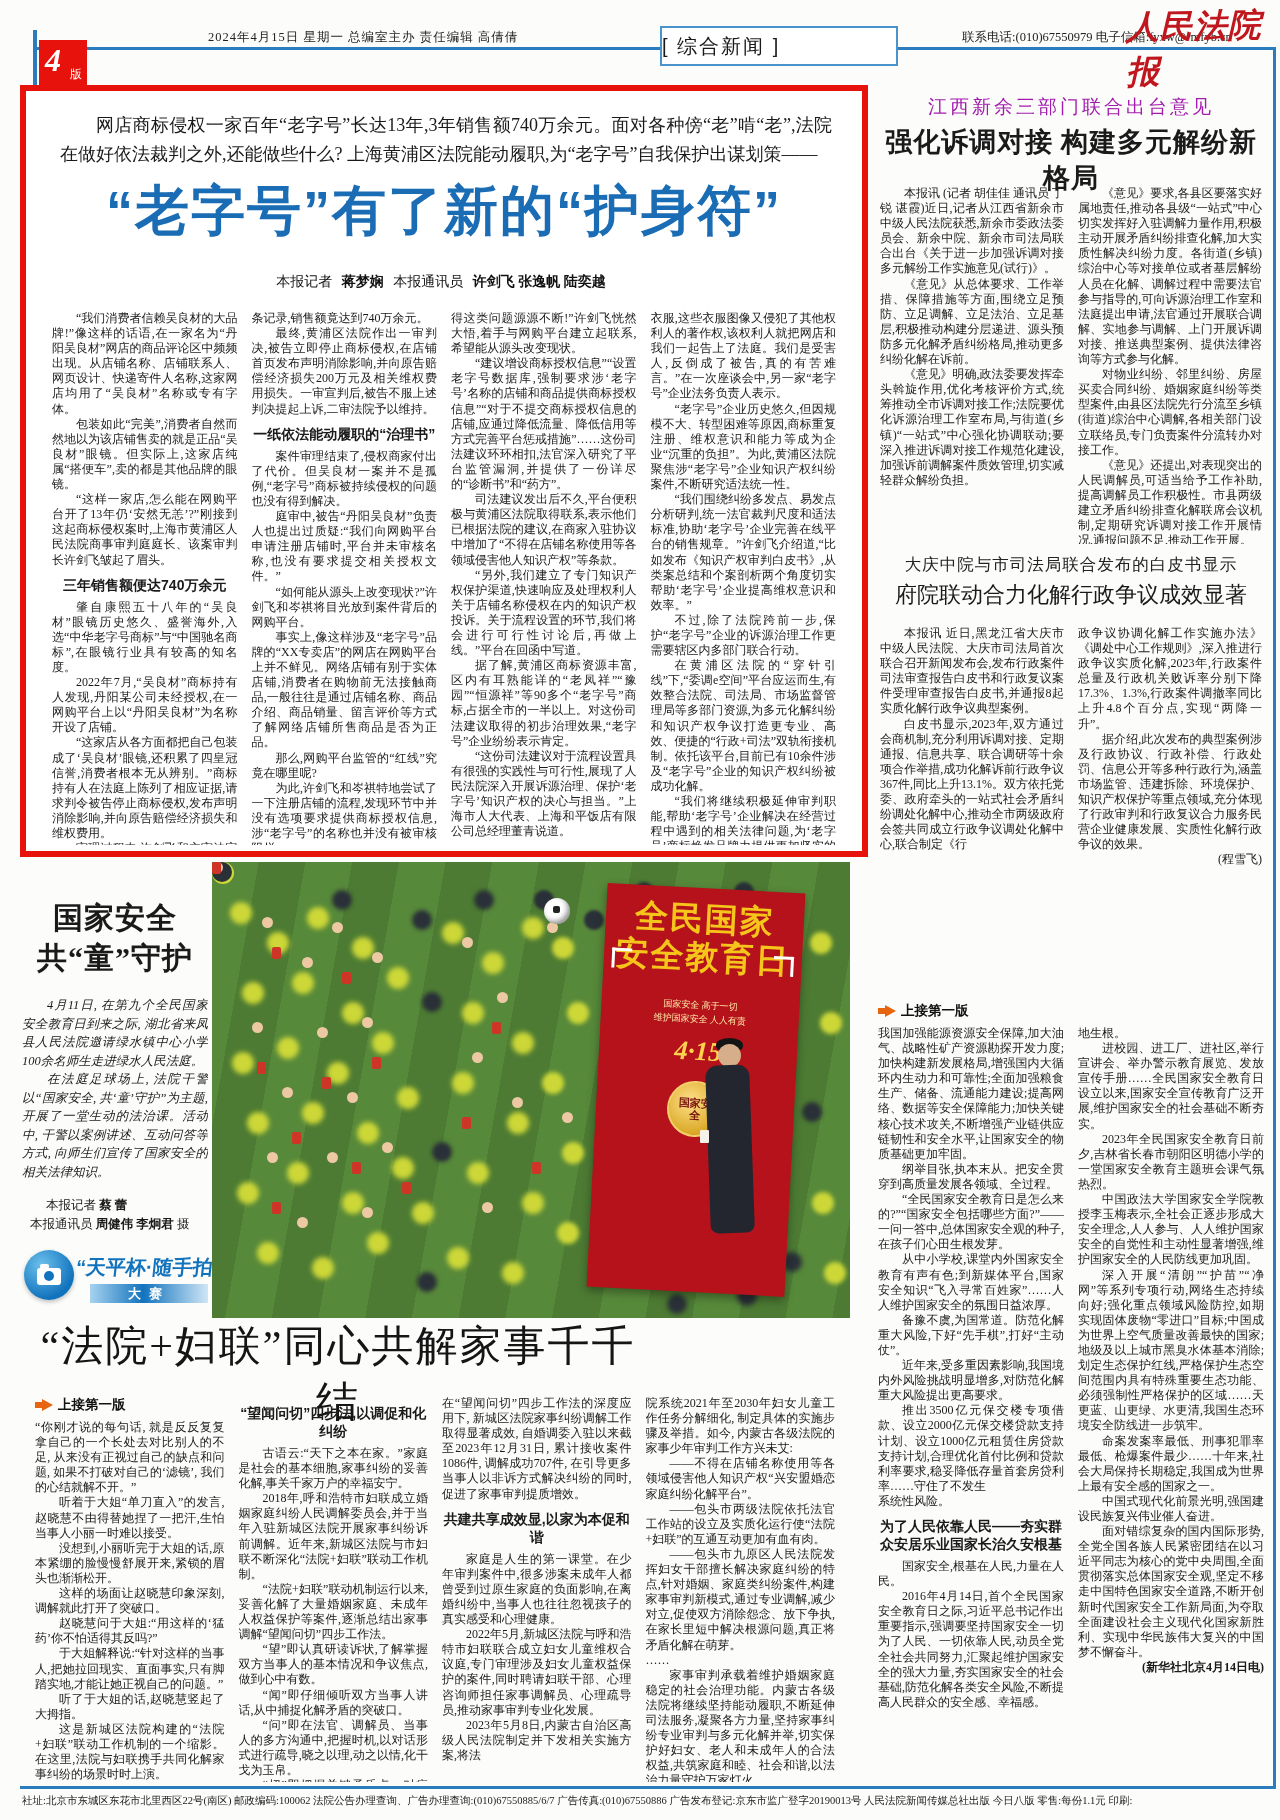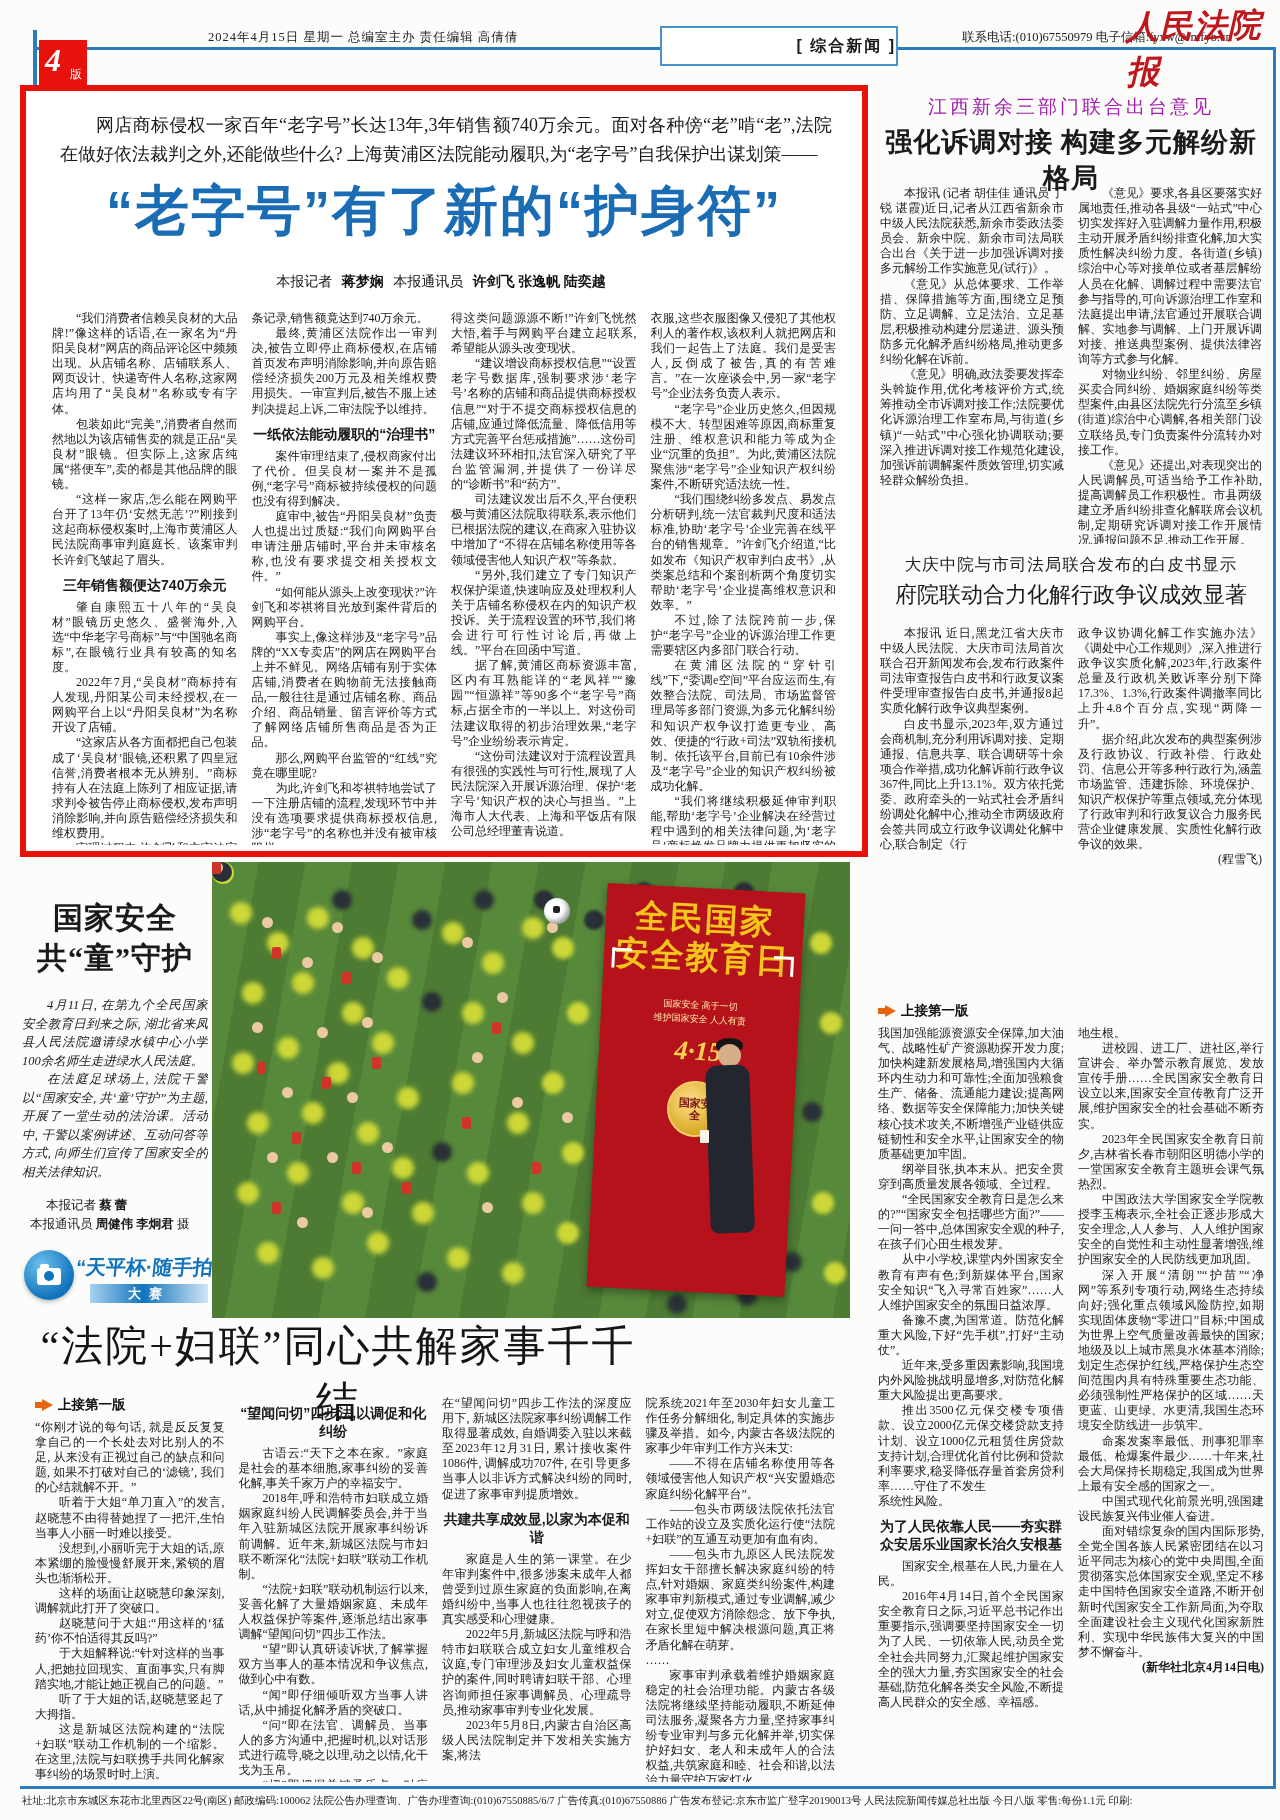--- a/index.html
+++ b/index.html
@@ -10,21 +10,21 @@
   .sans{font-family:"Liberation Sans","DejaVu Sans",sans-serif}
 
   
   #hdr-leftbar{left:33px;top:30px;width:4px;height:57px;background:#2b7bbf}
   #page-badge{left:39px;top:40px;width:48px;height:47px;background:#e8120c;color:#fff;z-index:2}
   #page-badge .num{position:absolute;left:6px;top:2px;font-size:32px;font-weight:bold;font-style:italic}
   #page-badge .ban{position:absolute;right:5px;bottom:4px;font-size:12px}
   #hdr-date{left:208px;top:29px;font-size:12.5px;color:#222;letter-spacing:1px}
   #hdr-rule{left:33px;top:47px;width:1243px;height:3px;background:#2b7bbf}
   #section-box{left:660px;top:26px;width:238px;height:40px;background:#fff;border:2px solid #4a93cc;
-               z-index:3;text-align:right;line-height:36px;font-size:16px;font-weight:bold;letter-spacing:2px}
+               z-index:3;text-align:left;line-height:36px;font-size:20px;font-weight:normal;letter-spacing:2px}
   #hdr-contact{left:962px;top:29px;font-size:12.5px;color:#222}
   #masthead{left:1126px;top:4px;width:152px;font-size:33px;font-weight:bold;font-style:italic;
             color:#c0161d;letter-spacing:1px;transform:rotate(-1deg)}
   #right-rule{left:1273px;top:47px;width:3px;height:1742px;background:#2b7bbf}
   #bottom-rule{left:20px;top:1786px;width:1256px;height:3px;background:#2b7bbf}
 
   
   .para{font-size:12px;line-height:15.1px;text-align:justify;text-indent:2em}
   .para.ni{text-indent:0}
   .para.right{text-align:right;text-indent:0}

